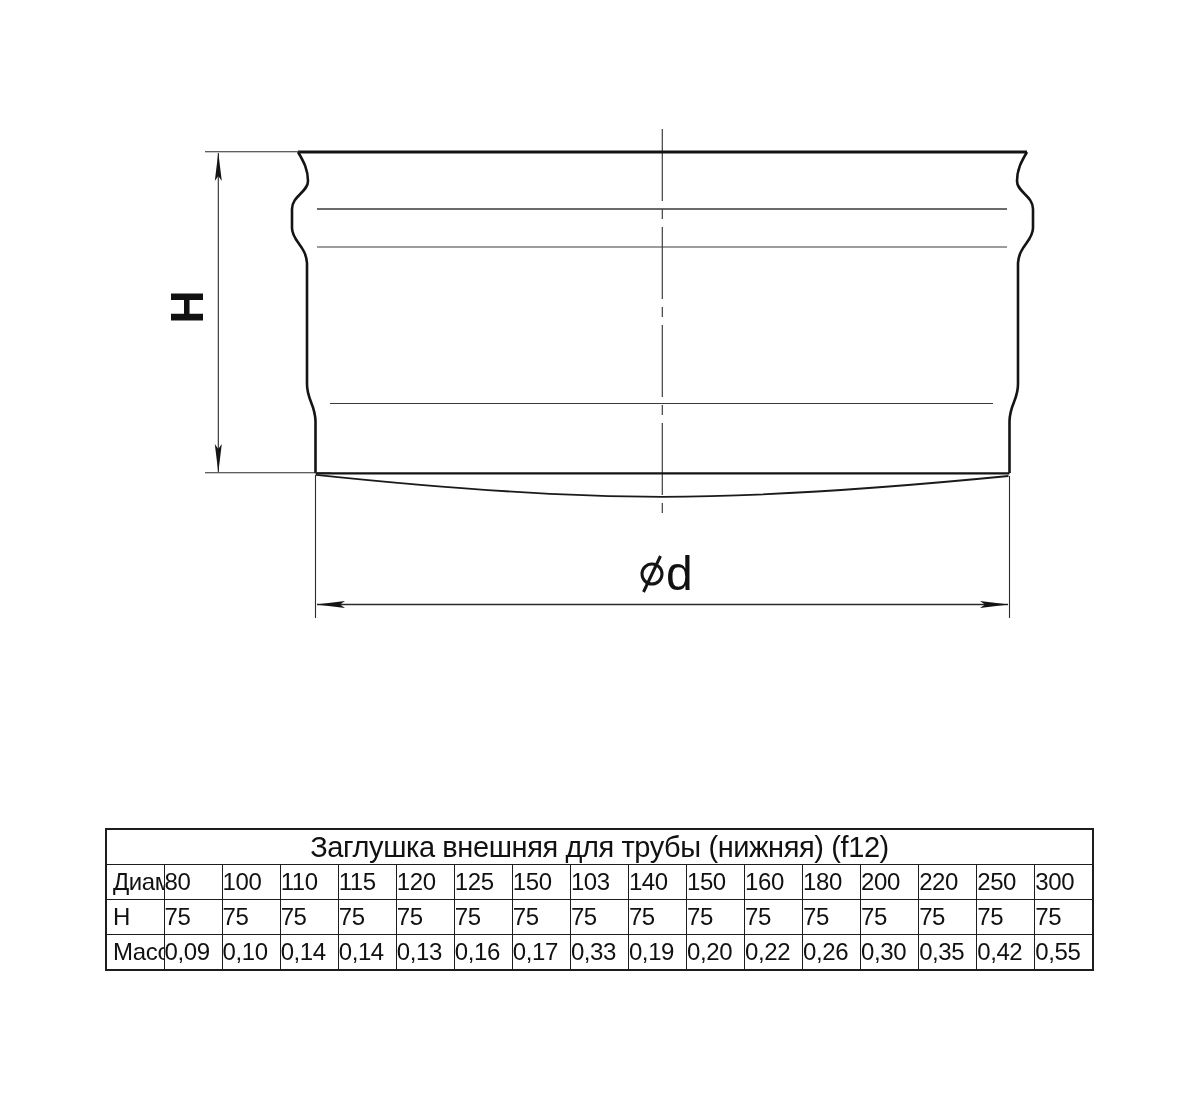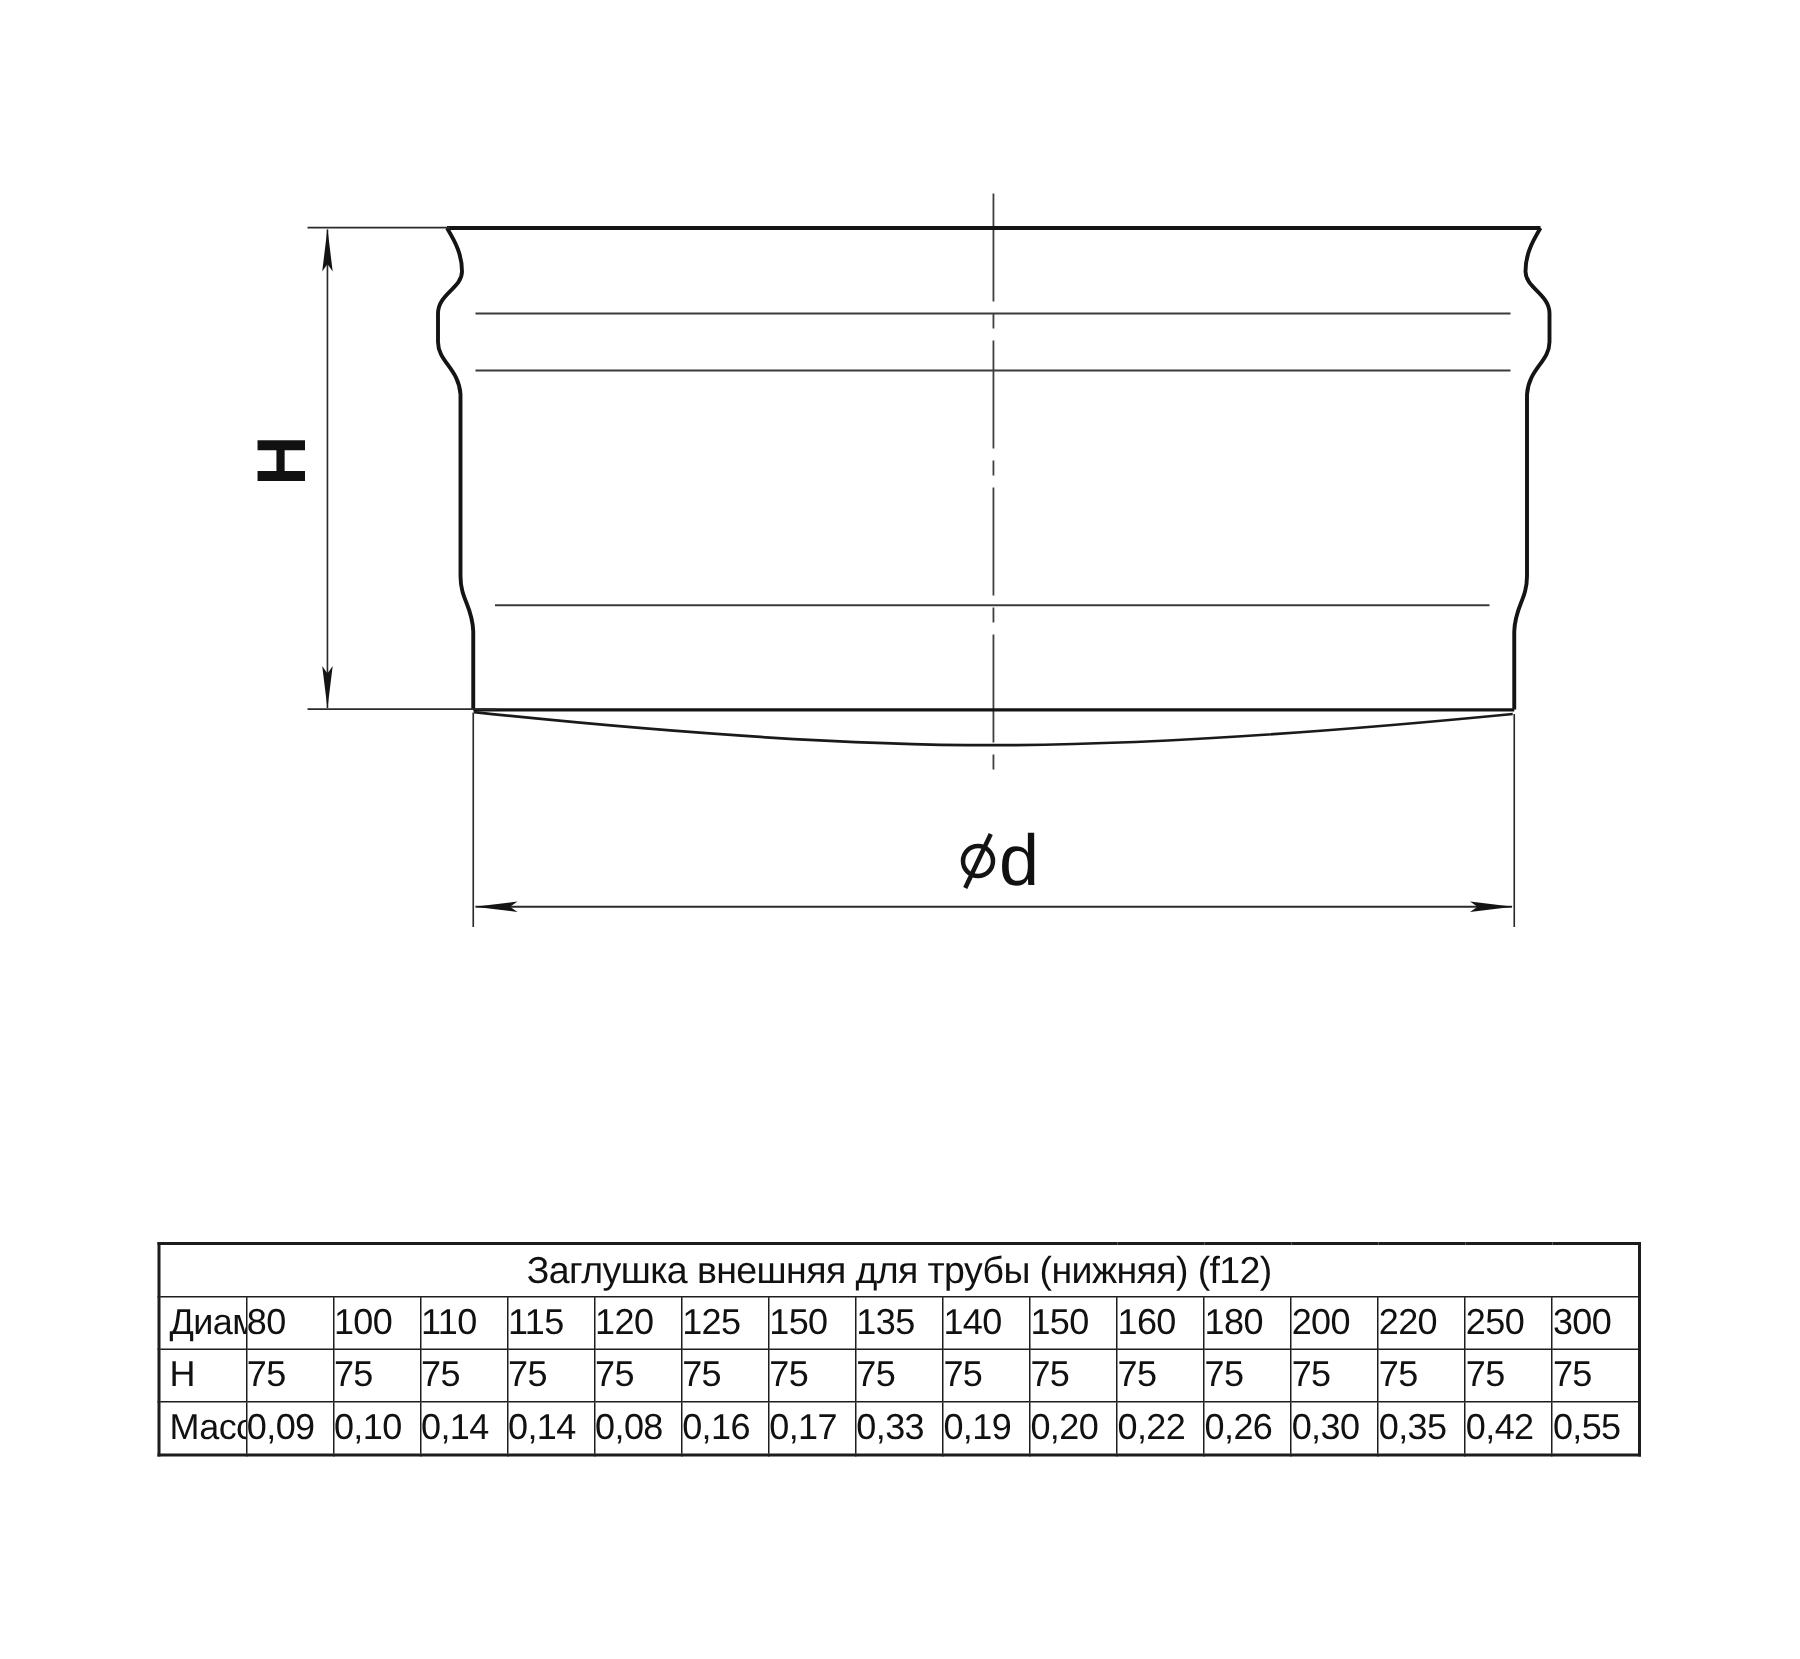--- a/index.html
+++ b/index.html
@@ -42,21 +42,21 @@
     vertical-align: middle;
     padding: 0;
     overflow: hidden;
     white-space: nowrap;
   }
   #spec-table {
     border: 2px solid #1d1d1d;
   }
   #spec-table td.title-cell {
     text-align: center;
-    font-size: 25px;
+    font-size: 29px;
   }
   #spec-table td.row-header {
     text-align: left;
     padding-left: 6px;
     width: 114px;
   }
 </style>
 </head>
 <body>
 
@@ -127,21 +127,21 @@
       </tr>
       <tr>
         <td class="row-header">Диаметр</td>
         <td>80</td>
         <td>100</td>
         <td>110</td>
         <td>115</td>
         <td>120</td>
         <td>125</td>
         <td>150</td>
-        <td>135</td>
+        <td>103</td>
         <td>140</td>
         <td>150</td>
         <td>160</td>
         <td>180</td>
         <td>200</td>
         <td>220</td>
         <td>250</td>
         <td>300</td>
       </tr>
       <tr>
@@ -162,21 +162,21 @@
         <td>75</td>
         <td>75</td>
         <td>75</td>
       </tr>
       <tr>
         <td class="row-header">Масса 0,5</td>
         <td>0,09</td>
         <td>0,10</td>
         <td>0,14</td>
         <td>0,14</td>
-        <td>0,08</td>
+        <td>0,13</td>
         <td>0,16</td>
         <td>0,17</td>
         <td>0,33</td>
         <td>0,19</td>
         <td>0,20</td>
         <td>0,22</td>
         <td>0,26</td>
         <td>0,30</td>
         <td>0,35</td>
         <td>0,42</td>

